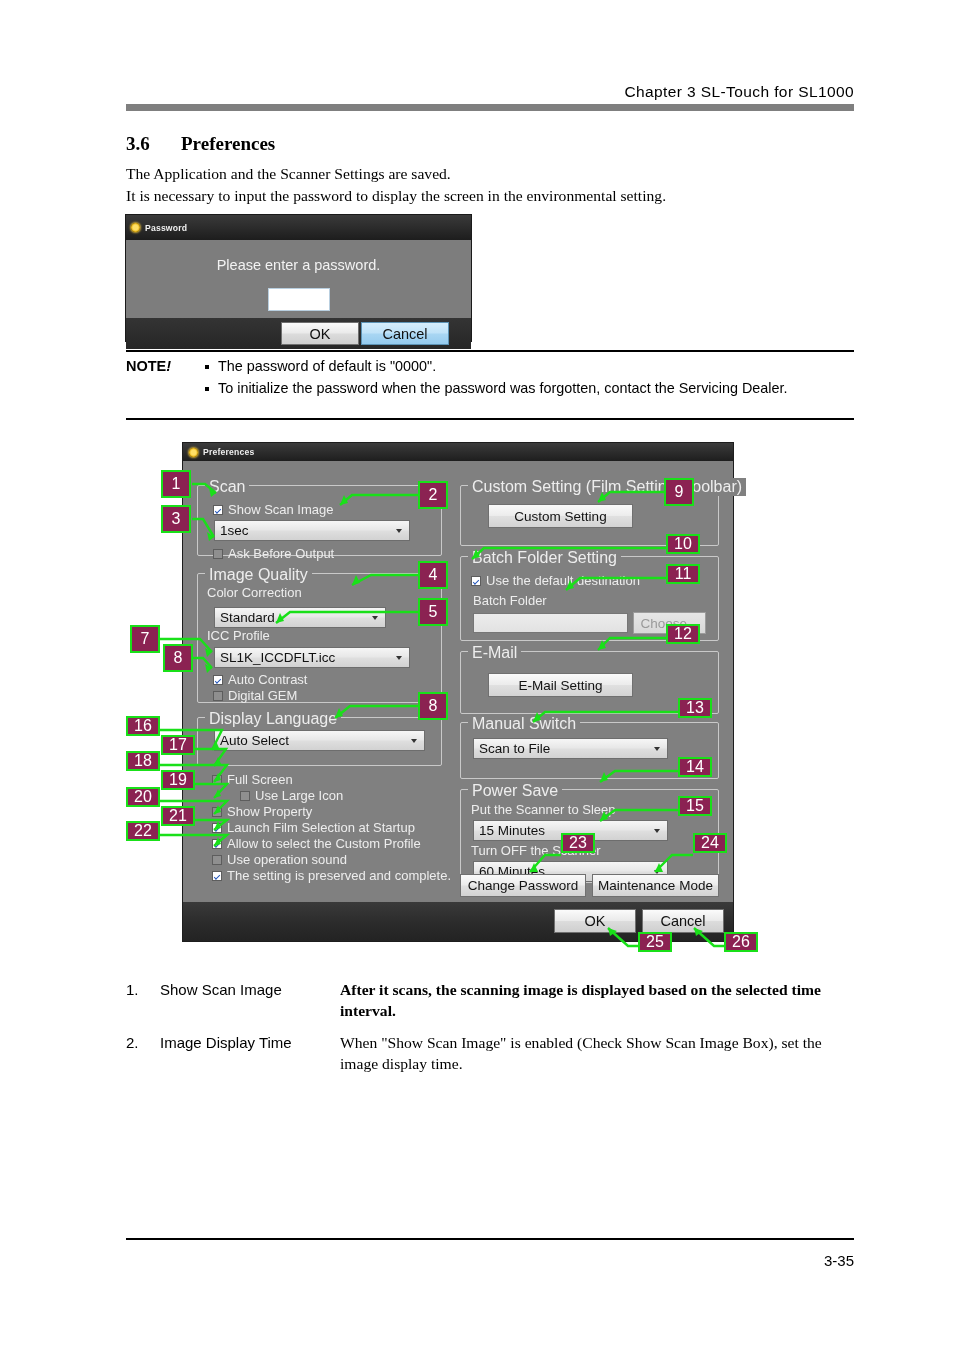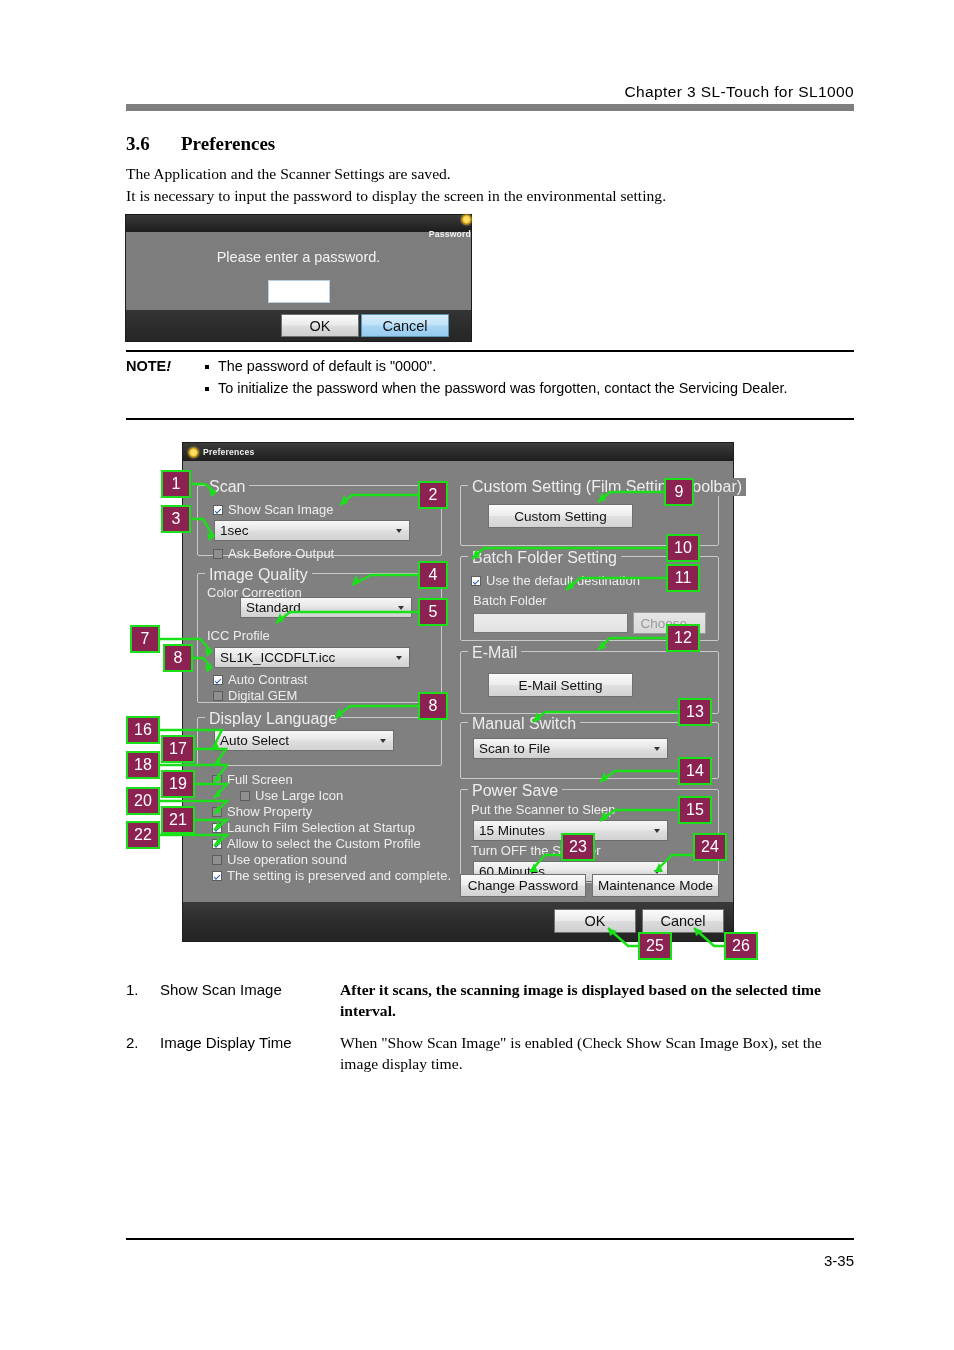--- a/index.html
+++ b/index.html
@@ -37,22 +37,22 @@
   .bl1{top:165px;}
   .bl2{top:187px;}
 
   
   .pwdlg{
     position:absolute;left:126px;top:215px;width:345px;height:126px;
     background:#7d7d7d;font-family:"Liberation Sans",sans-serif;
     box-shadow:0 0 0 1px #1a1a1a;
   }
   .pw-title{
-    height:17px;background:linear-gradient(to bottom,#3a3a3a 0%,#2a2a2a 55%,#1d1d1d 100%);
-    display:flex;align-items:flex-end;padding-left:5px;gap:5px;flex-direction:column;
+    height:25px;background:linear-gradient(to bottom,#3a3a3a 0%,#2a2a2a 55%,#1d1d1d 100%);
+    display:flex;align-items:center;padding-left:5px;gap:5px;
   }
   .sun{
     width:9px;height:9px;border-radius:50%;
     background:radial-gradient(circle,#ffe066 40%,#e0a800 70%,#b8860b 100%);
     box-shadow:0 0 2px 1px rgba(255,210,60,.75);flex:none;
   }
   .pw-title span{font-size:8.6px;color:#f0f0f0;font-weight:bold;letter-spacing:.2px;}
   .pw-body{height:78px;position:relative;}
   .pw-prompt{
     position:absolute;left:0;right:0;top:17px;text-align:center;
@@ -162,21 +162,21 @@
 
   
   .co{
     position:absolute;box-sizing:border-box;
     background:#8b2252;border:2px solid #19e019;
     color:#fff;font-family:"Liberation Sans",sans-serif;
     display:flex;align-items:center;justify-content:center;
     font-size:16px;line-height:1;z-index:30;
   }
   .co.w1{width:30px;height:28px;}
-  .co.w2{width:34px;height:28px;}
+  .co.w2{width:34px;height:20px;}
   svg.lead{position:absolute;left:0;top:0;width:954px;height:1350px;pointer-events:none;z-index:25;}
 
   
   .desc-num{position:absolute;font-family:"Liberation Sans",sans-serif;font-size:15px;color:#000;}
   .desc-term{position:absolute;font-family:"Liberation Sans",sans-serif;font-size:15px;color:#000;}
   .desc-body{position:absolute;font-family:"Liberation Serif",serif;font-size:15.6px;color:#000;line-height:21px;}
 
   
   .foot-rule{position:absolute;left:126px;top:1238px;width:728px;height:2px;background:#000;}
   .foot-num{
@@ -243,42 +243,42 @@
       </div>
       <div class="cb" style="left:30px;top:85px;">
         <span class="box off"></span>
         <span>Ask Before Output</span>
       </div>
 
       <div class="grp" style="left:14px;top:112px;width:245px;height:130px;">
         <div class="lg">Image Quality</div>
       </div>
       <div class="lbl" style="left:24px;top:124px;">Color Correction</div>
-      <div class="combo" style="left:31px;top:136px;width:172px;margin-left:26px;">
+      <div class="combo" style="left:31px;top:146px;width:172px;">
         <span>Standard</span>
         <i class="arw"></i>
       </div>
       <div class="lbl" style="left:24px;top:167px;">ICC Profile</div>
       <div class="combo" style="left:31px;top:186px;width:196px;">
         <span>SL1K_ICCDFLT.icc</span>
         <i class="arw"></i>
       </div>
       <div class="cb" style="left:30px;top:211px;">
         <span class="box on"></span>
         <span>Auto Contrast</span>
       </div>
       <div class="cb" style="left:30px;top:227px;">
         <span class="box off"></span>
         <span>Digital GEM</span>
       </div>
 
       <div class="grp" style="left:14px;top:256px;width:245px;height:49px;">
         <div class="lg">Display Language</div>
       </div>
-      <div class="combo" style="left:31px;top:269px;width:180px;align-items:center;">
+      <div class="combo" style="left:31px;top:269px;width:211px;align-items:center;">
         <span>Auto Select</span>
         <i class="arw"></i>
       </div>
 
       <div class="cb" style="left:29px;top:311px;">
         <span class="box off"></span>
         <span>Full Screen</span>
       </div>
       <div class="cb" style="left:29px;top:327px;margin-left:28px;">
         <span class="box off"></span>

